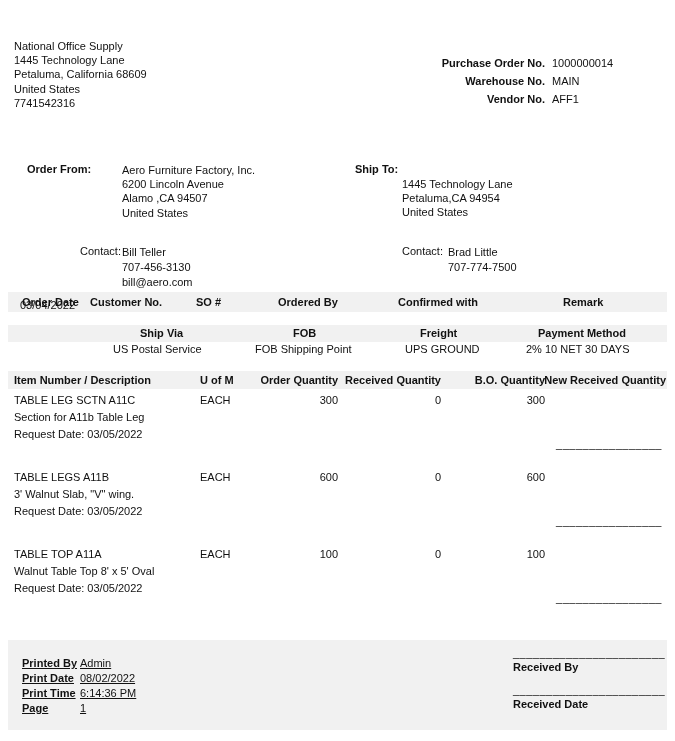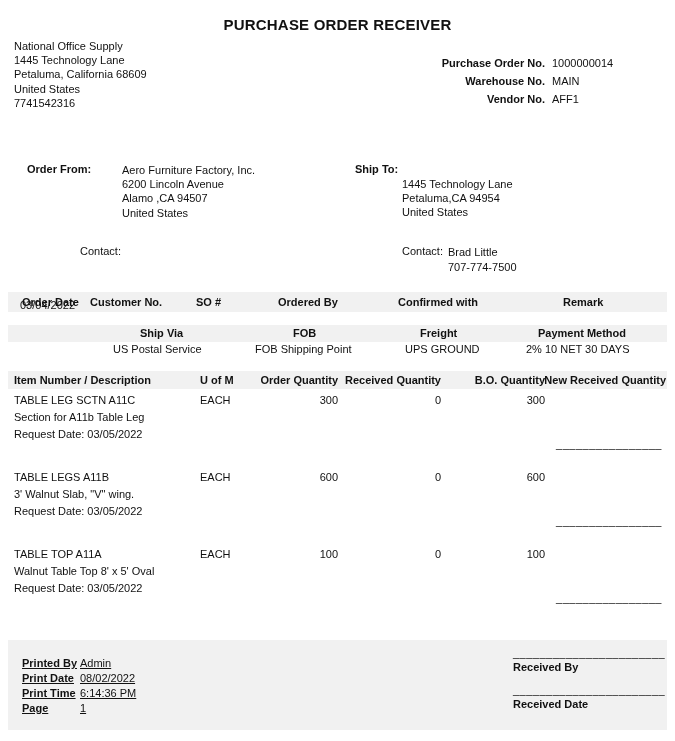--- a/index.html
+++ b/index.html
@@ -71,21 +71,20 @@
   .sign-group { position:absolute; left:505px; width:150px; text-align:left; }
   .sg1 { top:6px; } .sg2 { top:43px; }
   .sign-line { line-height:14px; letter-spacing:0.5px; }
   .sign-label { font-weight:bold; line-height:14px; }
 </style>
 </head>
 <body>
 
 <div class="page">
 
-  <div class="doc-title">PURCHASE ORDER RECEIVER</div>
 
   <div class="company">
     <div>National Office Supply</div>
     <div>1445 Technology Lane</div>
     <div>Petaluma, California 68609</div>
     <div>United States</div>
     <div>7741542316</div>
   </div>
 
   <div class="po-fields">
@@ -112,20 +111,25 @@
   </div>
 
   <div class="lbl-ship-to">Ship To:</div>
   <div class="ship-to-lines">
     <div>1445 Technology Lane</div>
     <div>Petaluma,CA 94954</div>
     <div>United States</div>
   </div>
 
   <div class="lbl-contact-left">Contact:</div>
+  <div class="contact-left-lines">
+    <div>Bill Teller</div>
+    <div>707-456-3130</div>
+    <div>bill@aero.com</div>
+  </div>
 
   <div class="lbl-contact-right">Contact:</div>
   <div class="contact-right-lines">
     <div>Brad Little</div>
     <div>707-774-7500</div>
   </div>
 
   <div class="band band1">
     <span style="left:14px">Order Date</span>
     <span style="left:82px">Customer No.</span>

